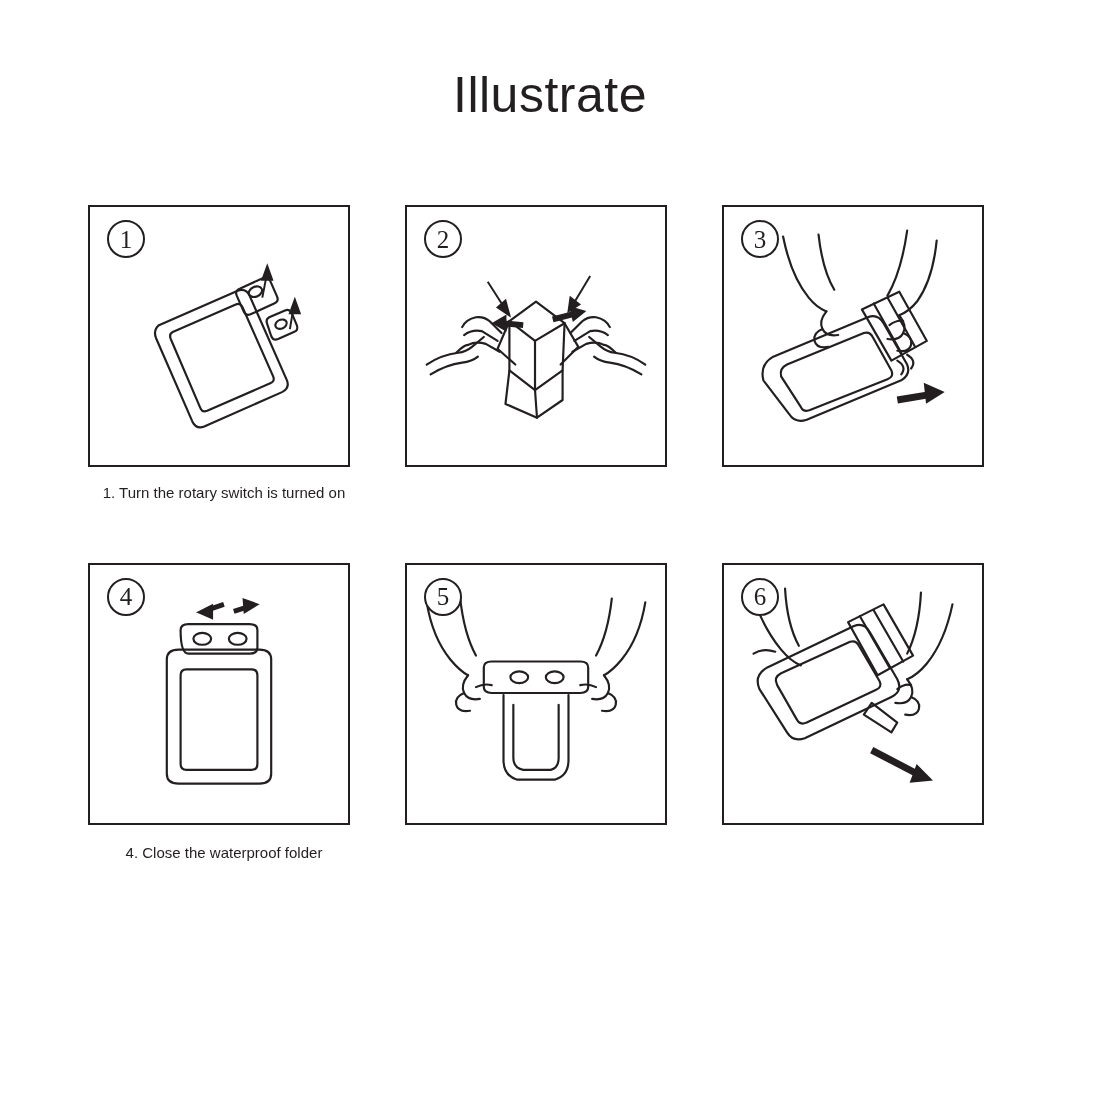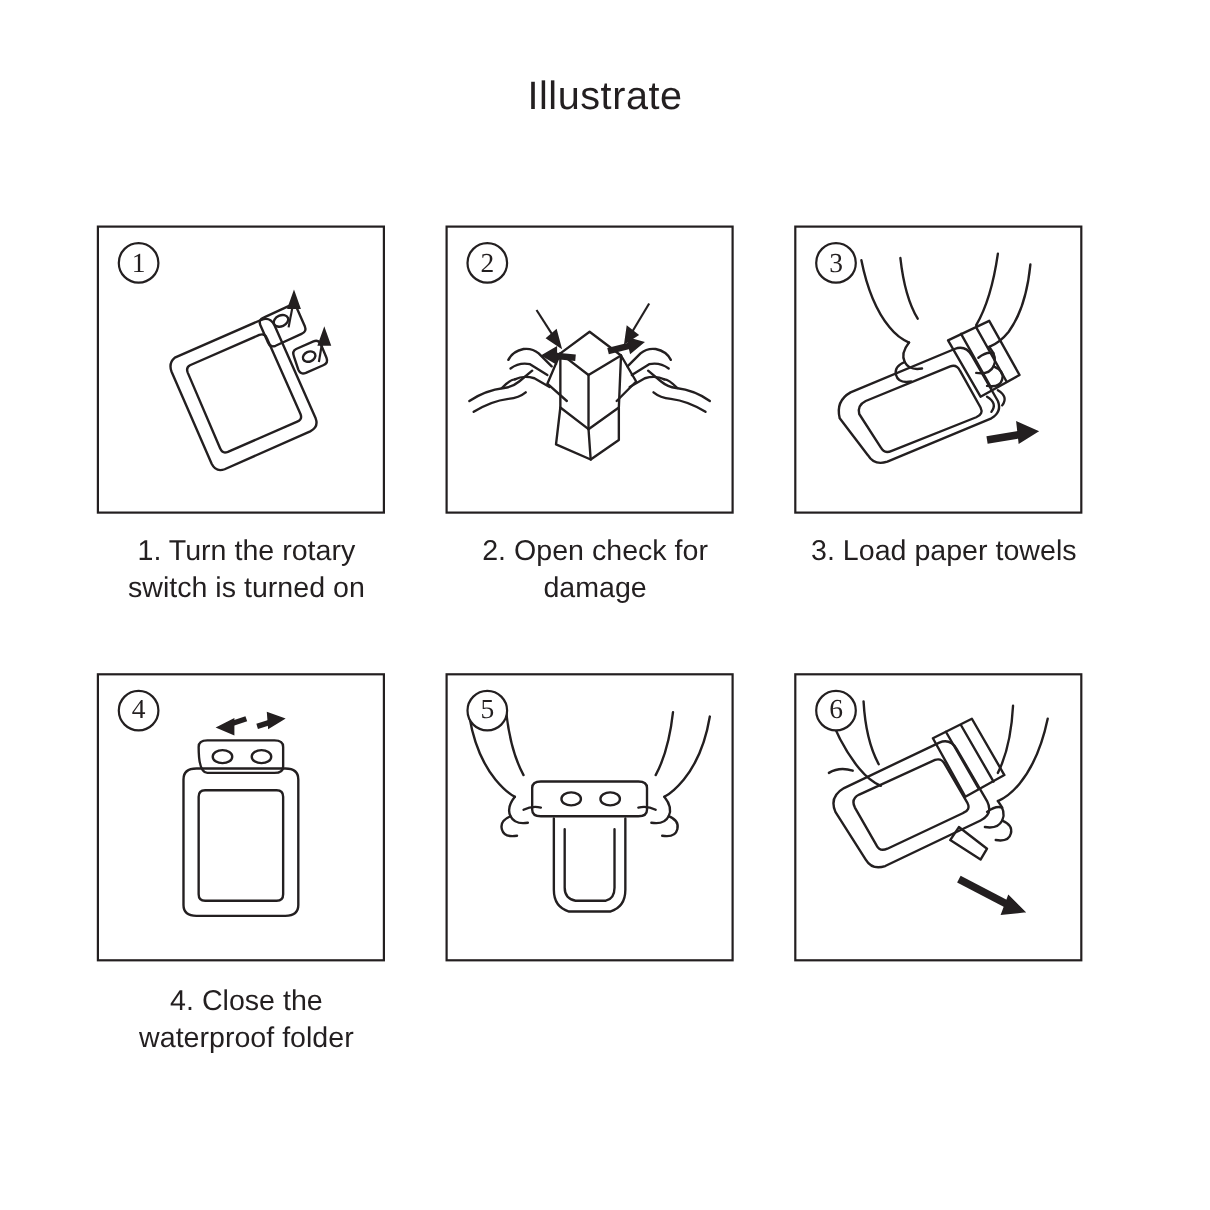--- a/index.html
+++ b/index.html
@@ -19,21 +19,21 @@
     width: 1100px;
     height: 1100px;
     background: #ffffff;
   }
   .title {
     position: absolute;
     top: 66px;
     left: 0;
     width: 1100px;
     text-align: center;
-    font-size: 36px;
+    font-size: 50px;
     font-weight: 400;
     letter-spacing: 0.5px;
     color: #231f20;
   }
   .grid {
     position: absolute;
     top: 205px;
     left: 88px;
     width: 932px;
     display: grid;
@@ -70,21 +70,21 @@
     justify-content: center;
     font-size: 25px;
     line-height: 1;
     font-family: "Liberation Serif", serif;
     color: #231f20;
     background: #ffffff;
     box-sizing: border-box;
   }
   .caption {
     margin-top: 16px;
-    font-size: 26px;
+    font-size: 15px;
     line-height: 1.32;
     color: #231f20;
     text-align: center;
     padding: 0 2px;
   }
   
   .step.r2 .caption { margin-top: 18px; }
 </style>
 </head>
 <body>
@@ -160,21 +160,20 @@
             <path d="M186 70 L168 100" fill="none"></path>
             <path d="M164 106 L166 92 L175 99 Z"></path>
             <path d="M118 120 L96 118" fill="none" stroke-width="6"></path>
             <path d="M88 118 L100 111 L100 125 Z"></path>
             <path d="M148 114 L172 108" fill="none" stroke-width="6"></path>
             <path d="M180 106 L169 115 L166 102 Z"></path>
           </g>
         </svg>
         <div class="badge">2</div>
       </div>
-      <div class="caption">2. Open check for damage</div>
     </div>
 
     <div class="step">
       <div class="panel">
         <svg viewBox="0 0 262 262" xmlns="http://www.w3.org/2000/svg">
           <g fill="none" stroke="#231f20" stroke-width="2.2" stroke-linecap="round" stroke-linejoin="round">
 
             <path d="M60 30 Q68 70 86 92 Q94 102 104 106"></path>
             <path d="M96 28 Q100 64 112 84"></path>
             <path d="M104 106 Q96 116 100 124 Q104 132 116 130"></path>
@@ -198,21 +197,20 @@
             <path d="M186 150 Q196 156 190 164"></path>
           </g>
 
           <g fill="#231f20" stroke="#231f20" stroke-width="2">
             <path d="M176 196 L212 190" fill="none" stroke-width="7"></path>
             <path d="M222 188 L206 198 L204 180 Z"></path>
           </g>
         </svg>
         <div class="badge">3</div>
       </div>
-      <div class="caption">3. Load paper towels</div>
     </div>
 
     <div class="step r2">
       <div class="panel">
         <svg viewBox="0 0 262 262" xmlns="http://www.w3.org/2000/svg">
           <g fill="none" stroke="#231f20" stroke-width="2.2" stroke-linecap="round" stroke-linejoin="round">
 
             <path d="M78 96 Q78 86 90 86 L172 86 Q184 86 184 96 L184 212 Q184 222 172 222 L90 222 Q78 222 78 212 Z"></path>
 
             <path d="M92 112 Q92 106 98 106 L164 106 Q170 106 170 112 L170 202 Q170 208 164 208 L98 208 Q92 208 92 202 Z"></path>

